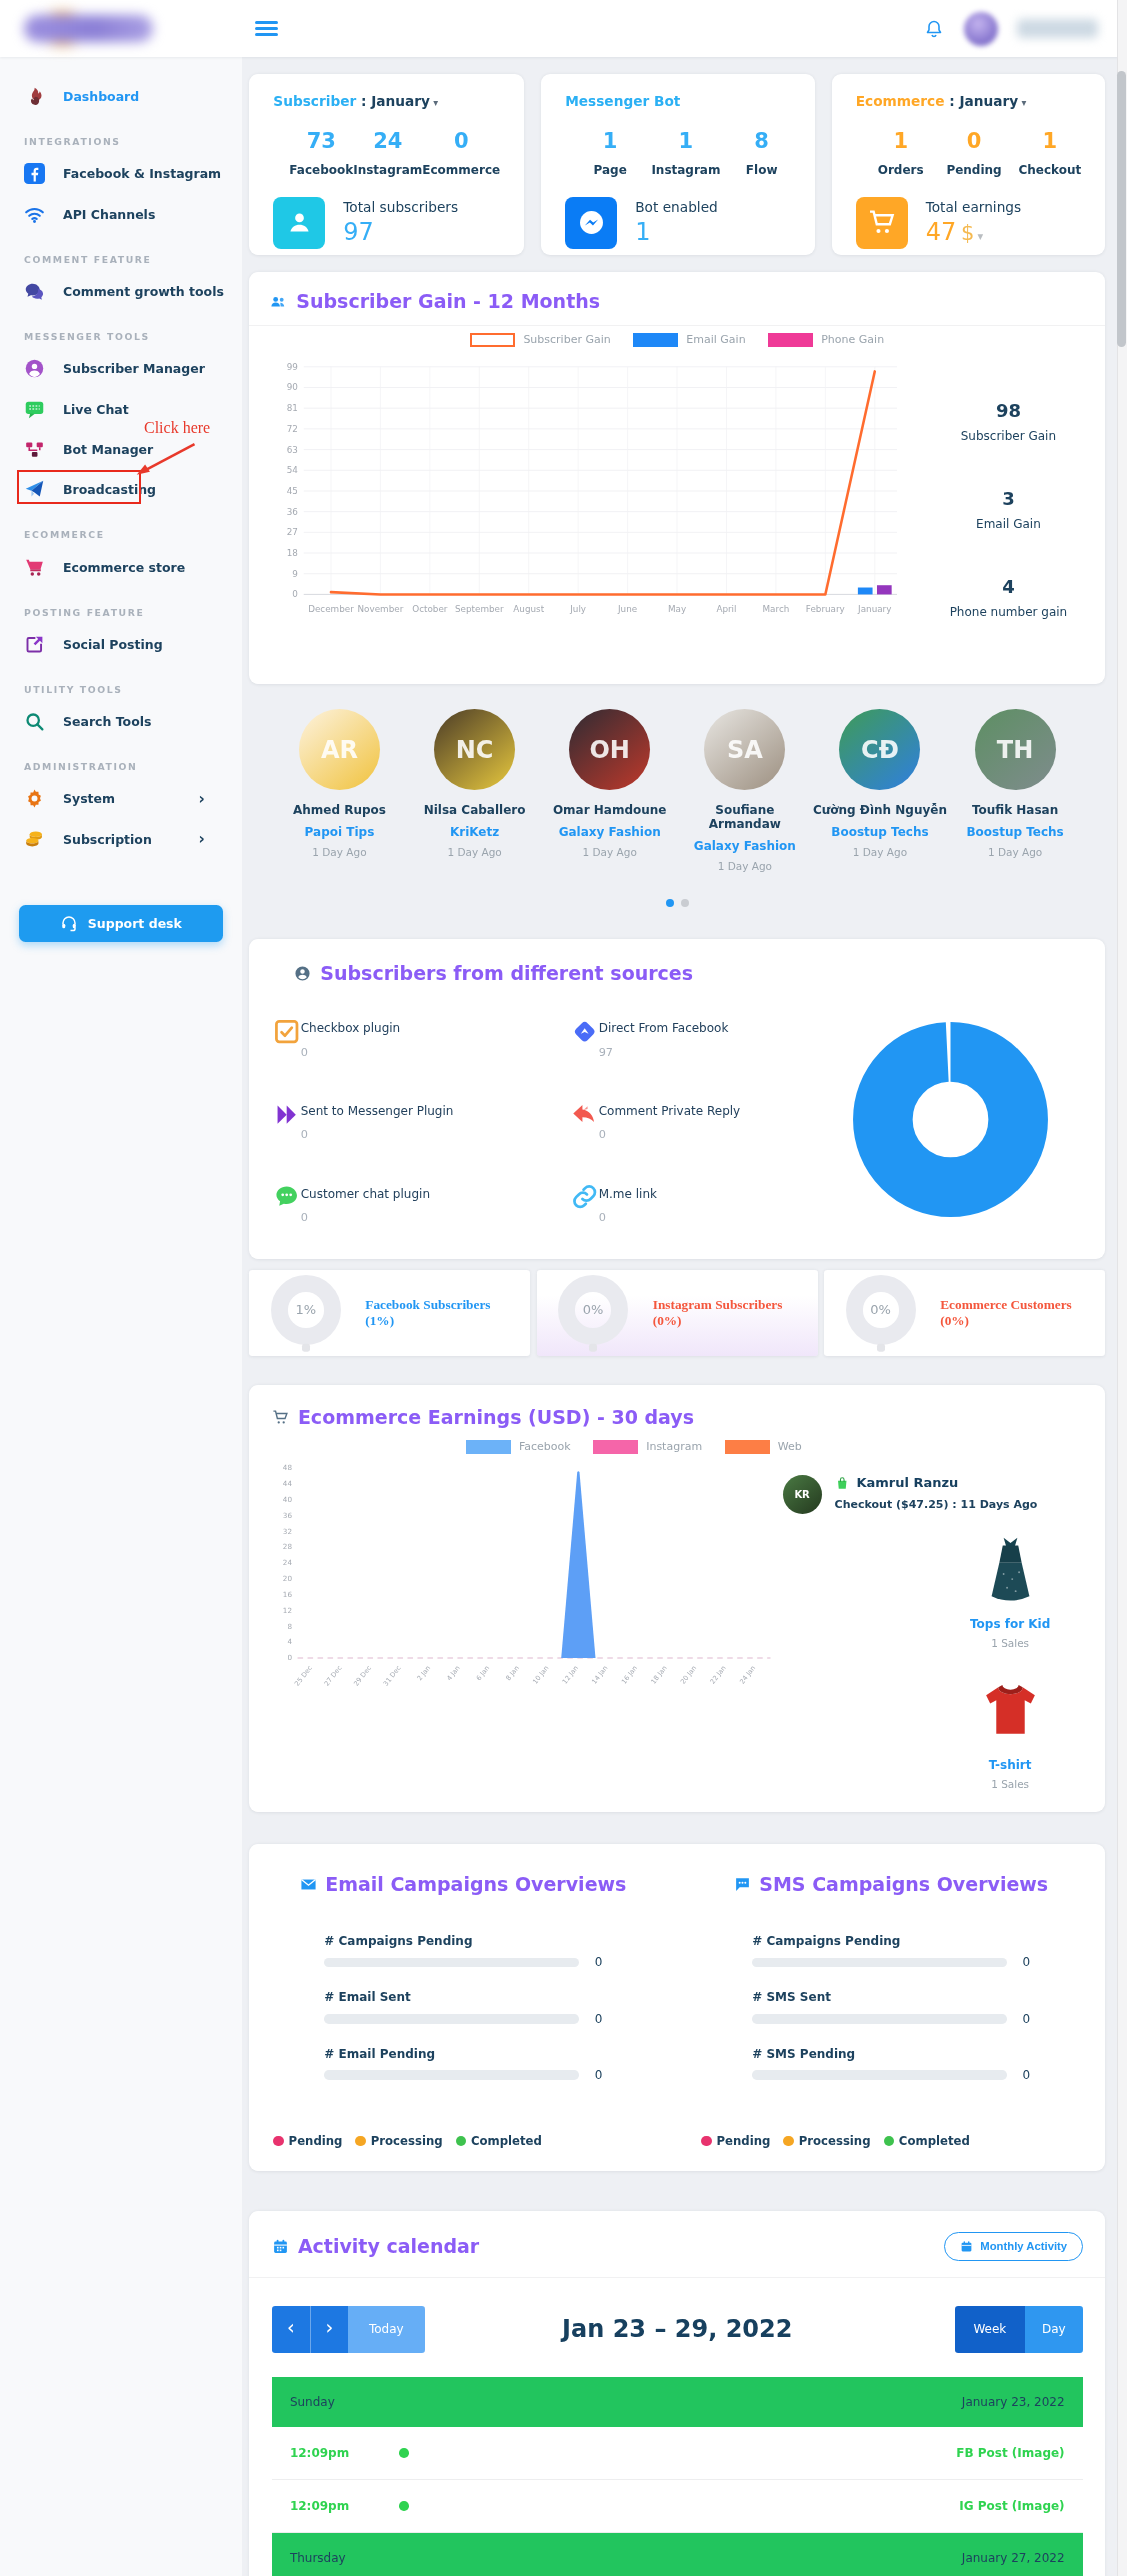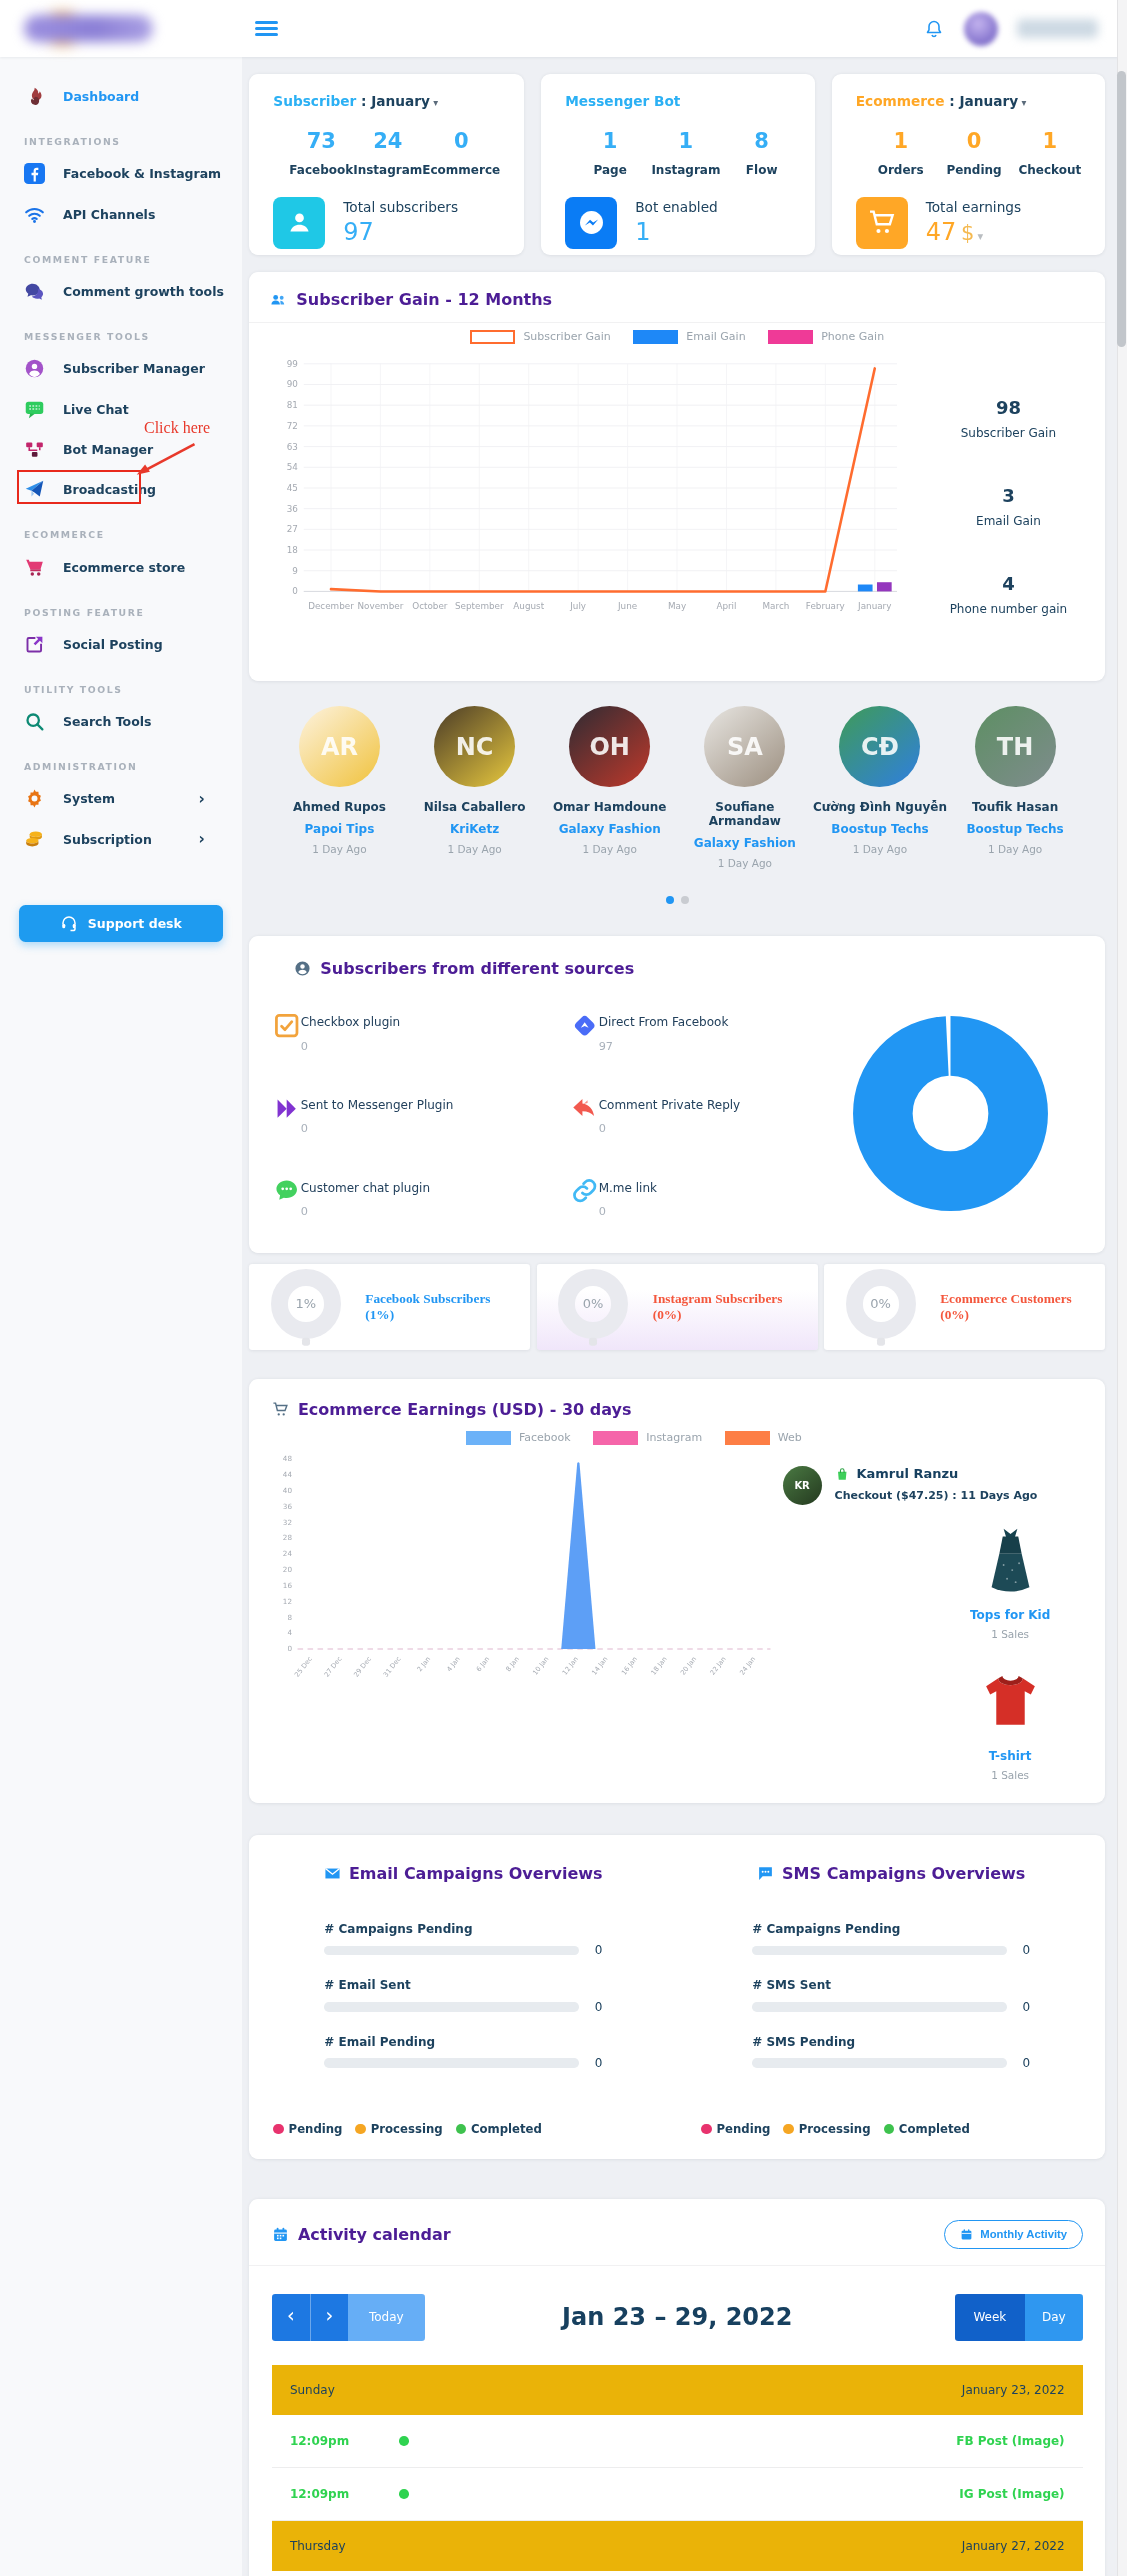--- a/index.html
+++ b/index.html
@@ -60,21 +60,21 @@
   .total-icon { width:52px; height:52px; border-radius:8px; display:flex; align-items:center; justify-content:center; }
   .total-icon svg { width:29px; height:29px; }
   .total-label { font-size:13.7px; color:#1d425e; }
   .total-val { font-size:24px; margin-top:3.2px; }
   .total-val .cur { color:#f5b94f; font-size:21px; margin-left:4.8px; }
   .total-val .caret { color:#b9bdc1; font-size:11.3px; margin-left:3.2px; }
 
   
   .card-title-row { display:flex; align-items:center; gap:9px; padding:0 21px 13px; }
   .card-title-row.divided { border-bottom:0.8px solid #f1f1f2; }
-  .card-title { font-size:16px; font-weight:700; color:#4c1d95; }
+  .card-title { font-size:19px; font-weight:700; color:#8b5cf6; }
   .title-icon { width:17px; height:17px; display:flex; }
   .title-icon svg { width:17px; height:17px; }
 
   
   .gain-card { margin-top:17px; padding:18px 0 19.4px; }
   .gain-body { display:flex; padding:11.3px 4.8px 0 21px; }
   .gain-chart { flex:1; }
   .legend-row { display:flex; justify-content:center; gap:22.6px; margin:6.5px 0 0; }
   .legend-item { display:flex; align-items:center; gap:8px; color:#9aa4ad; font-size:11px; cursor:pointer; }
   .swatch { width:45px; height:14.5px; }
@@ -157,21 +157,21 @@
   .tb-left, .tb-right { position:absolute; top:0; display:flex; border-radius:3.2px; overflow:hidden; }
   .tb-left { left:0; } .tb-right { right:0; }
   .tb-btn { height:47px; display:flex; align-items:center; justify-content:center; color:#fff; font-size:12px; cursor:pointer; }
   .tb-prev,.tb-next { width:38px; background:#1d78e2; font-size:19.4px; padding-bottom:2.4px; }
   .tb-next { border-left:0.8px solid rgba(255,255,255,.35); }
   .tb-today { background:#66aef6; padding:0 21px; }
   .tb-week { background:#1161c9; padding:0 18.6px; }
   .tb-day { background:#2f97f0; padding:0 17px; }
   .cal-title { text-align:center; line-height:47px; font-size:24px; font-weight:700; color:#17405f; }
   .cal-rows { margin:24px 22.6px 0; padding-bottom:121px; }
-  .cal-dayrow { background:#eab308; height:50px; display:flex; align-items:center; justify-content:space-between;
+  .cal-dayrow { background:#22c55e; height:50px; display:flex; align-items:center; justify-content:space-between;
     padding:0 18px; font-size:12px; color:#1d425e; }
   .cal-evrow { height:53px; display:flex; align-items:center; padding:0 18px; border-bottom:0.8px solid #ededee;
     font-size:12px; font-weight:700; cursor:pointer; }
   .ev-dot { width:9.7px; height:9.7px; border-radius:50%; margin-left:50px; }
   .ev-label { margin-left:auto; }
 
   svg text { font-family:"DejaVu Sans","Liberation Sans",sans-serif; }
 </style>
 </head>
 <body>

